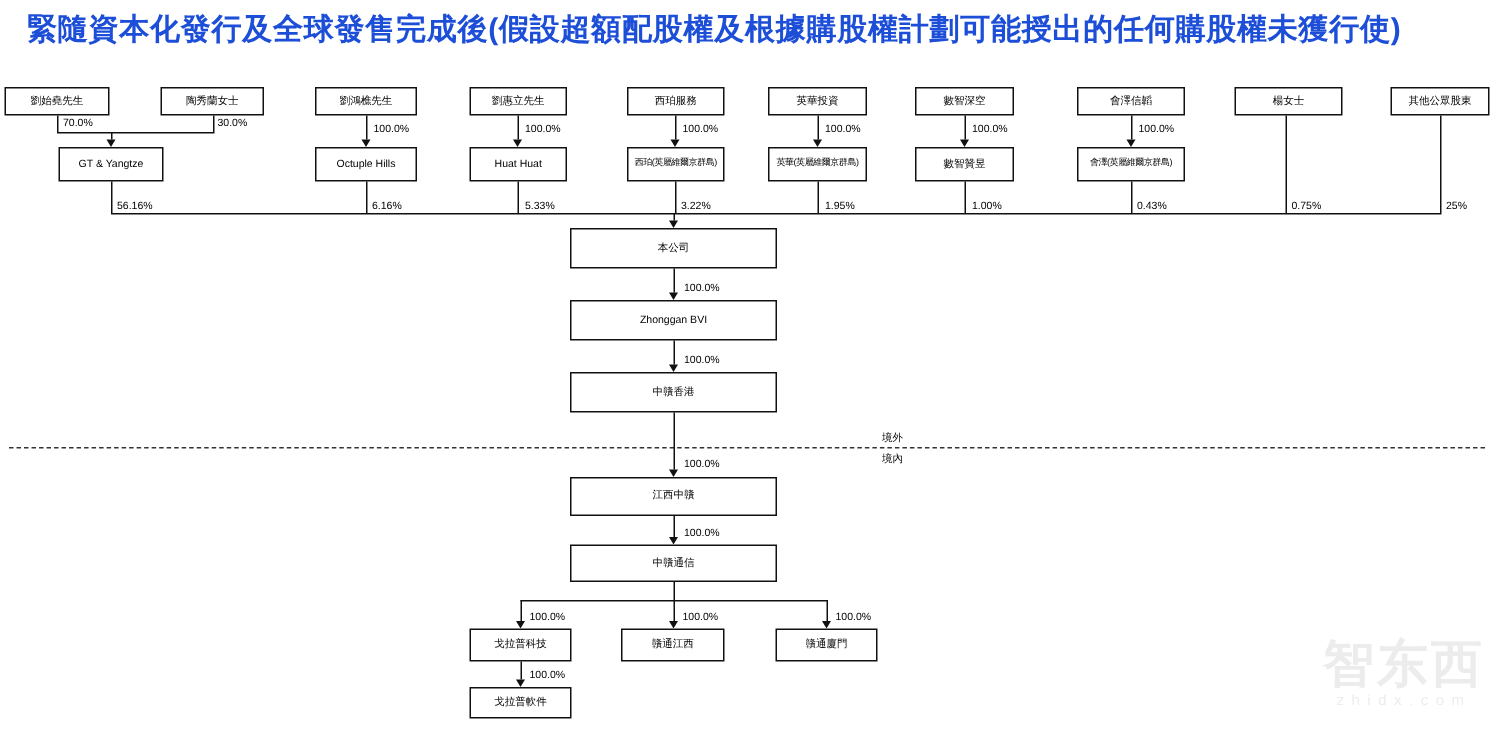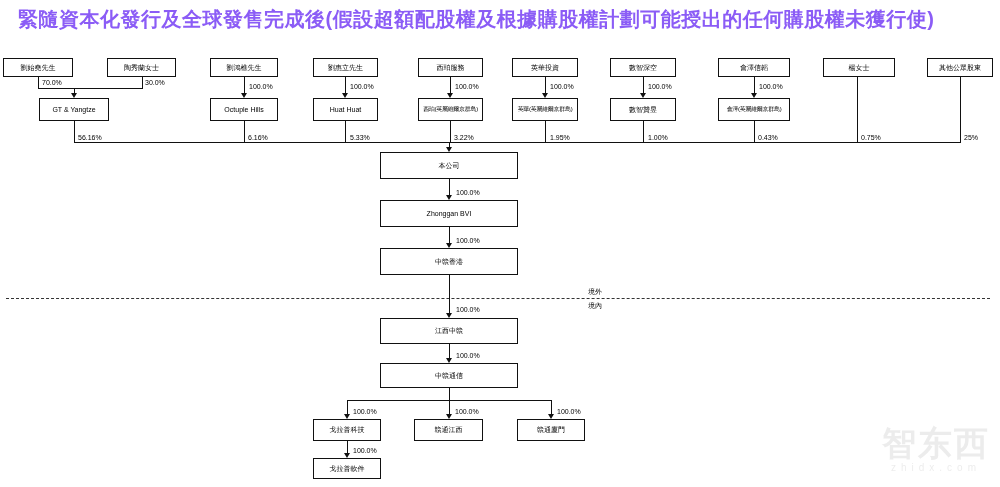--- a/index.html
+++ b/index.html
@@ -1,18 +1,18 @@
 <!DOCTYPE html>
 <html><head>
 <meta charset="utf-8">
 <style>
   html,body{margin:0;padding:0;}
   body{font-family:"Liberation Sans","DejaVu Sans",sans-serif;background:#ffffff;}
   #canvas{position:relative;width:1000px;height:487px;background:#ffffff;overflow:hidden;}
-  .title{position:absolute;left:18px;top:6px;font-size:20px;font-weight:bold;color:#8b5cf6;letter-spacing:0.5px;white-space:nowrap;}
+  .title{position:absolute;left:18px;top:6px;font-size:20px;font-weight:bold;color:#1d4ed8;letter-spacing:0.5px;white-space:nowrap;}
   .node{position:absolute;box-sizing:border-box;border:1px solid #111;background:#fff;color:#000;
         display:flex;align-items:center;justify-content:center;text-align:center;
         font-size:7px;line-height:1.1;white-space:nowrap;overflow:hidden;}
   .node.sm{font-size:6px;letter-spacing:-0.3px;}
   .vl{position:absolute;width:1px;background:#111;}
   .hl{position:absolute;height:1px;background:#111;}
   .dash{position:absolute;border-top:1px dashed #333;height:0;}
   .arr{position:absolute;width:0;height:0;border-left:3px solid transparent;border-right:3px solid transparent;border-top:5px solid #111;}
   .pct{position:absolute;font-size:7px;color:#000;white-space:nowrap;}
   .zone{position:absolute;font-size:7px;color:#000;white-space:nowrap;}

